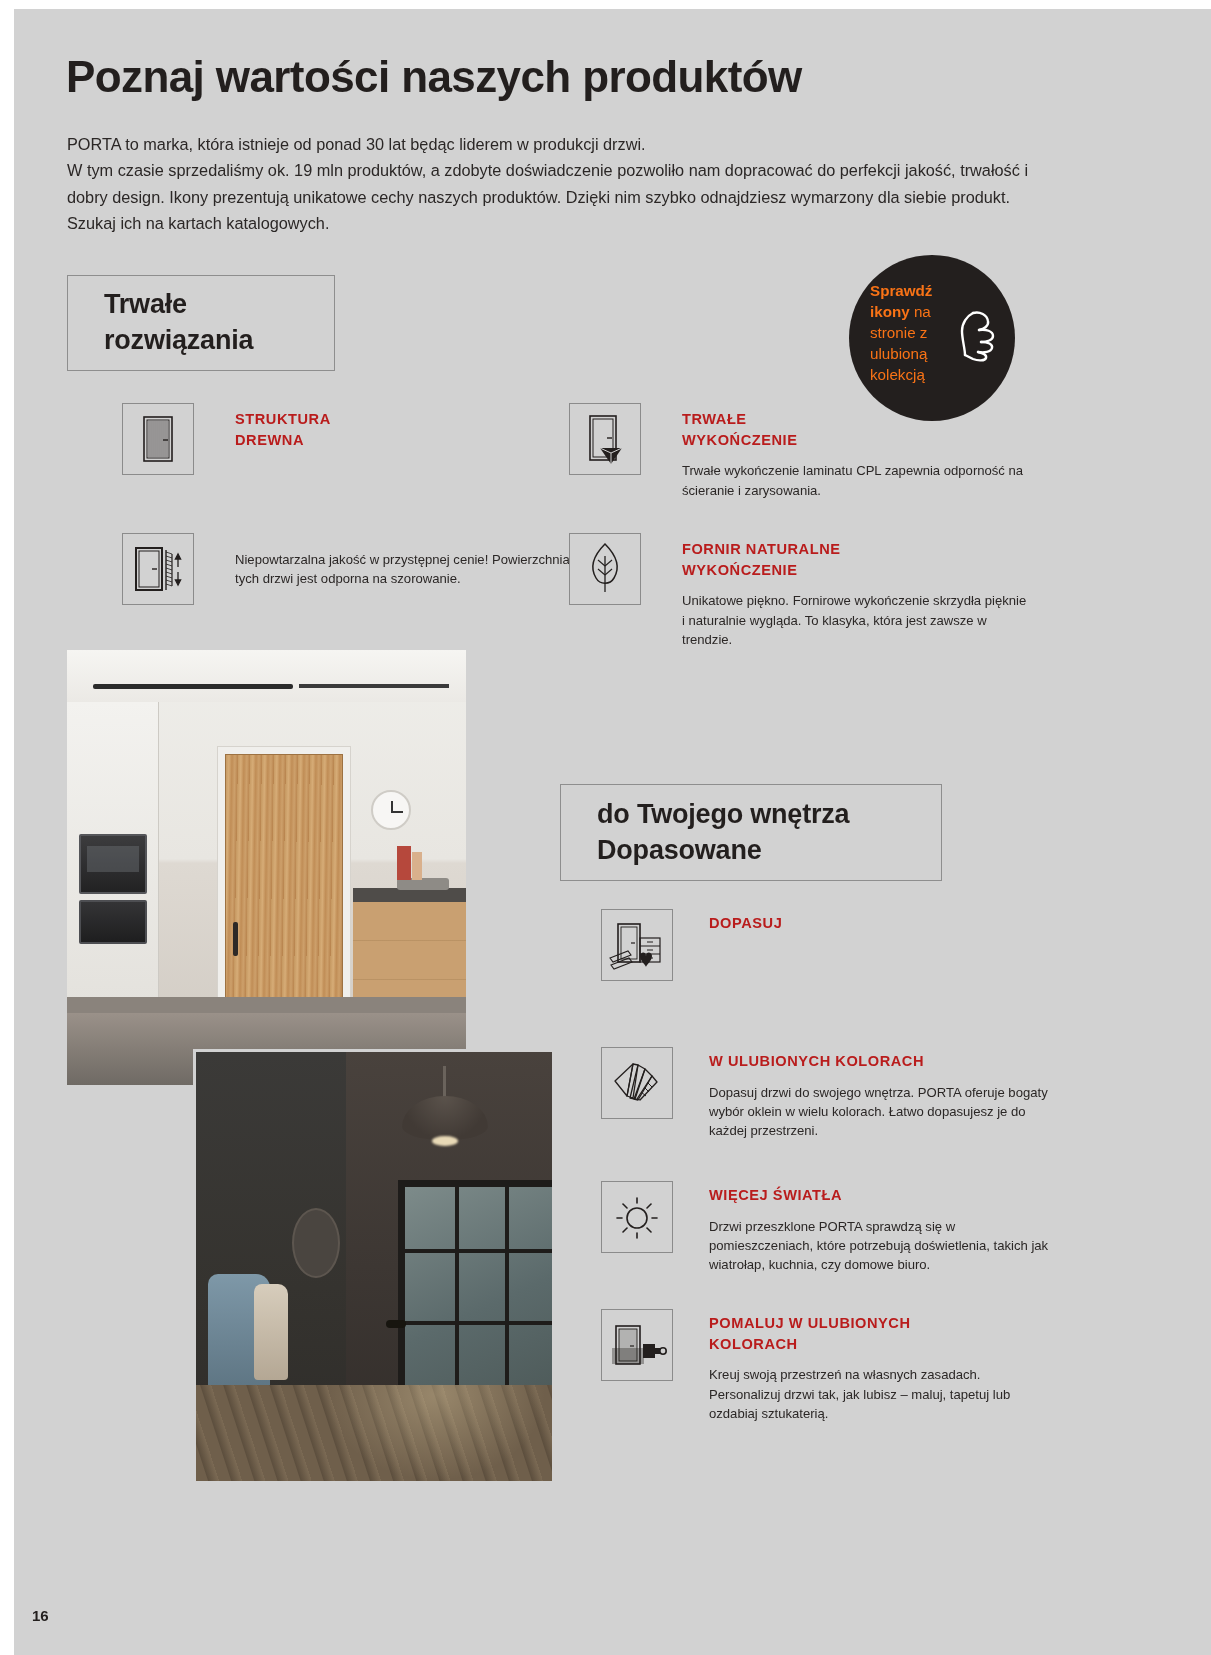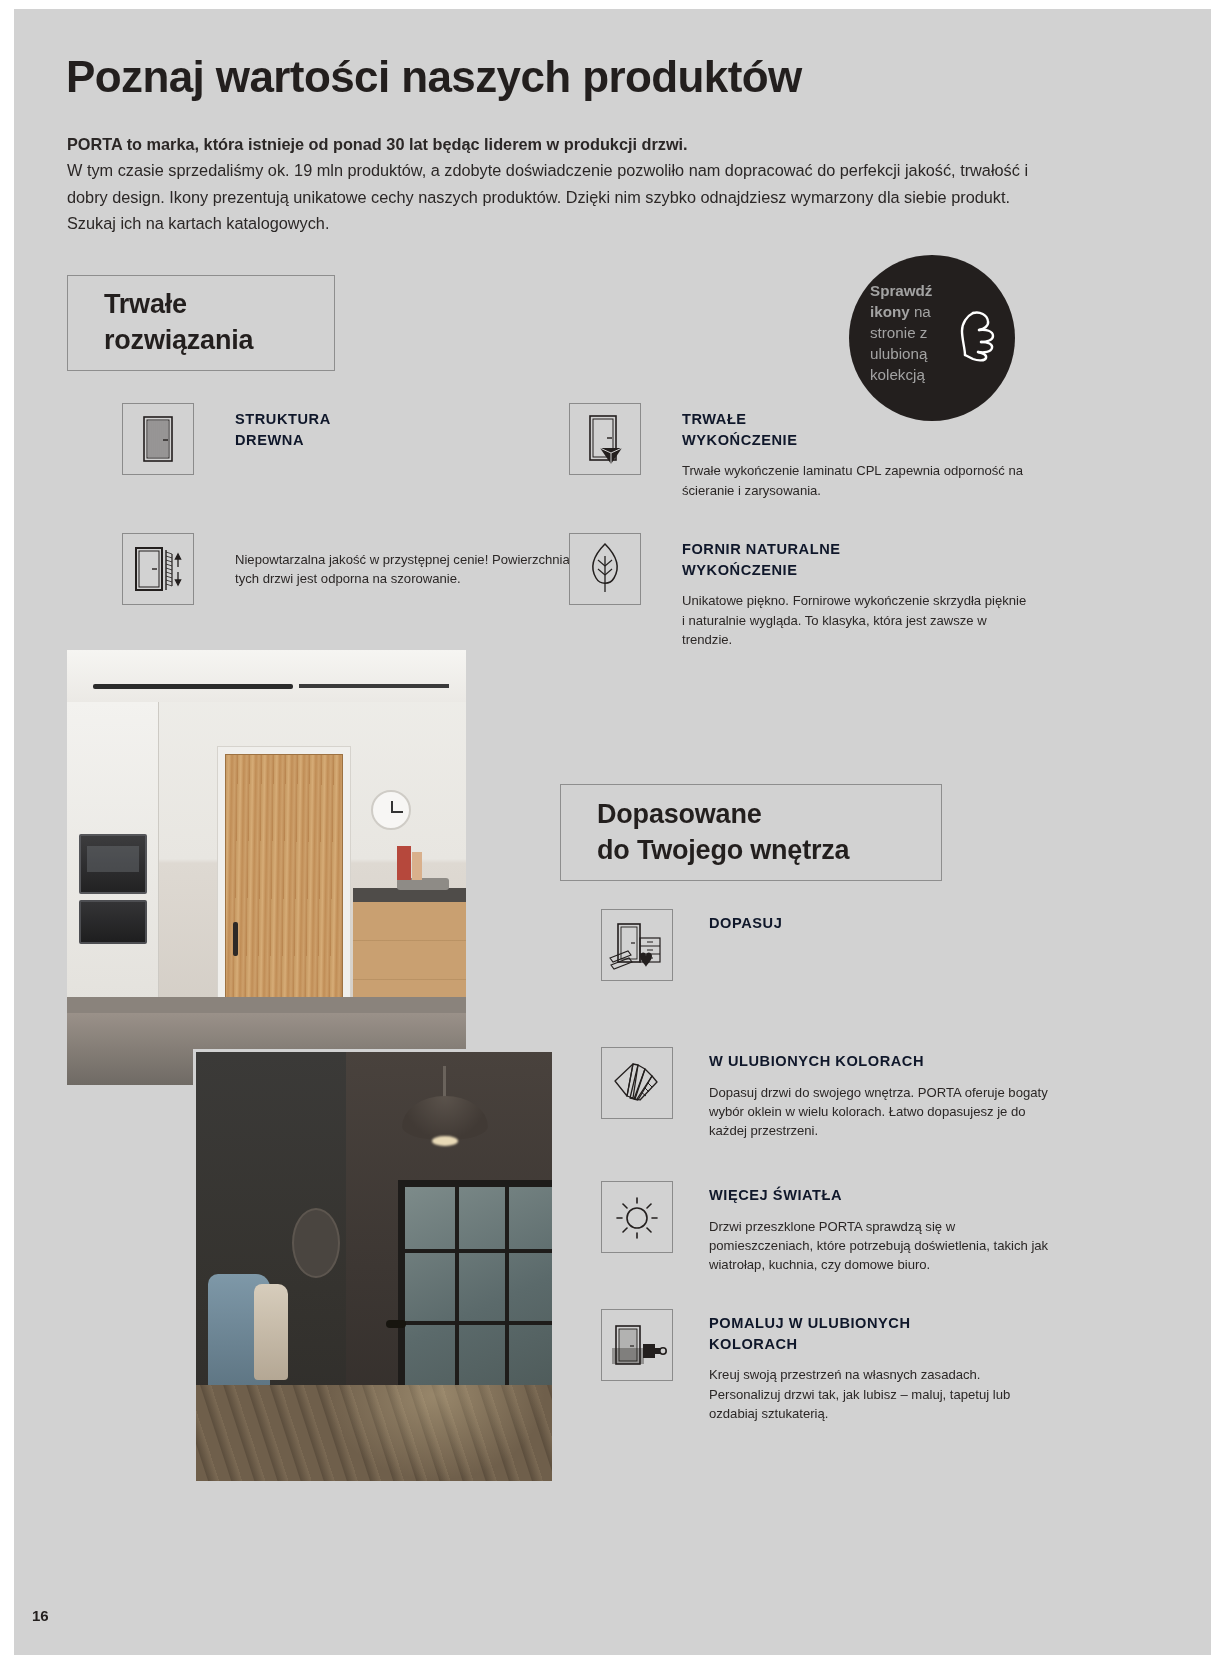--- a/index.html
+++ b/index.html
@@ -41,21 +41,21 @@
   .intro {
     position: absolute;
     left: 67px;
     top: 122px;
     width: 980px;
     font-size: 16.3px;
     line-height: 1.62;
     color: #2b2726;
   }
   .intro .lead {
-    font-weight: 700;
+    font-weight: 400;
     display: block;
   }
   .intro .body { display: block; }
 
   
   .section-box {
     position: absolute;
     border: 1.2px solid #8e8e8e;
     background: transparent;
     display: flex;
@@ -88,21 +88,21 @@
     background: #231f1e;
     color: #ffffff;
   }
   .badge .badge-text {
     position: absolute;
     left: 21px;
     top: 26px;
     width: 106px;
     font-size: 15.2px;
     line-height: 1.38;
-    color: #a3a3a3;
+    color: #f97316;
   }
   .badge .badge-text b { font-weight: 700; }
   .badge .hand-icon {
     position: absolute;
     right: 14px;
     top: 52px;
     width: 48px;
     height: 56px;
   }
 
@@ -115,21 +115,21 @@
     left: 0; top: 0;
     border: 1.1px solid #8b8b8b;
     background: transparent;
   }
   .feature .icon-box svg { display: block; }
   .feature .f-title {
     font-size: 14.6px;
     font-weight: 700;
     letter-spacing: 0.55px;
     line-height: 1.42;
-    color: #0f172a;
+    color: #b91c1c;
     text-transform: uppercase;
   }
   .feature .f-desc {
     margin-top: 11px;
     font-size: 13.1px;
     line-height: 1.48;
     color: #2b2726;
   }
   .feature .f-text {
     position: absolute;
@@ -390,22 +390,22 @@
     <div class="k-red"></div>
     <div class="k-red2"></div>
     <div class="k-dark-counter"></div>
     <div class="k-lowerL"></div>
     <div class="k-floor2"></div>
     <div class="k-floor"></div>
   </div>
 
   <div class="section-box" id="sec-matched">
     <div class="section-title">
+      <div>do Twojego wnętrza</div>
       <div>Dopasowane</div>
-      <div>do Twojego wnętrza</div>
     </div>
   </div>
 
   <div class="feature grp-bot" style="left:601px; top:900px; width:440px;">
     <div class="icon-box">
       <svg width="70" height="70" viewBox="0 0 70 70">
         <rect x="16" y="14" width="22" height="38" fill="none" stroke="#231f1e" stroke-width="1.6"></rect>
         <rect x="19" y="17" width="16" height="32" fill="none" stroke="#231f1e" stroke-width="0.9"></rect>
         <line x1="29" y1="33" x2="33" y2="33" stroke="#231f1e" stroke-width="1.2"></line>
         <rect x="38" y="28" width="20" height="24" fill="none" stroke="#231f1e" stroke-width="1.2"></rect>

